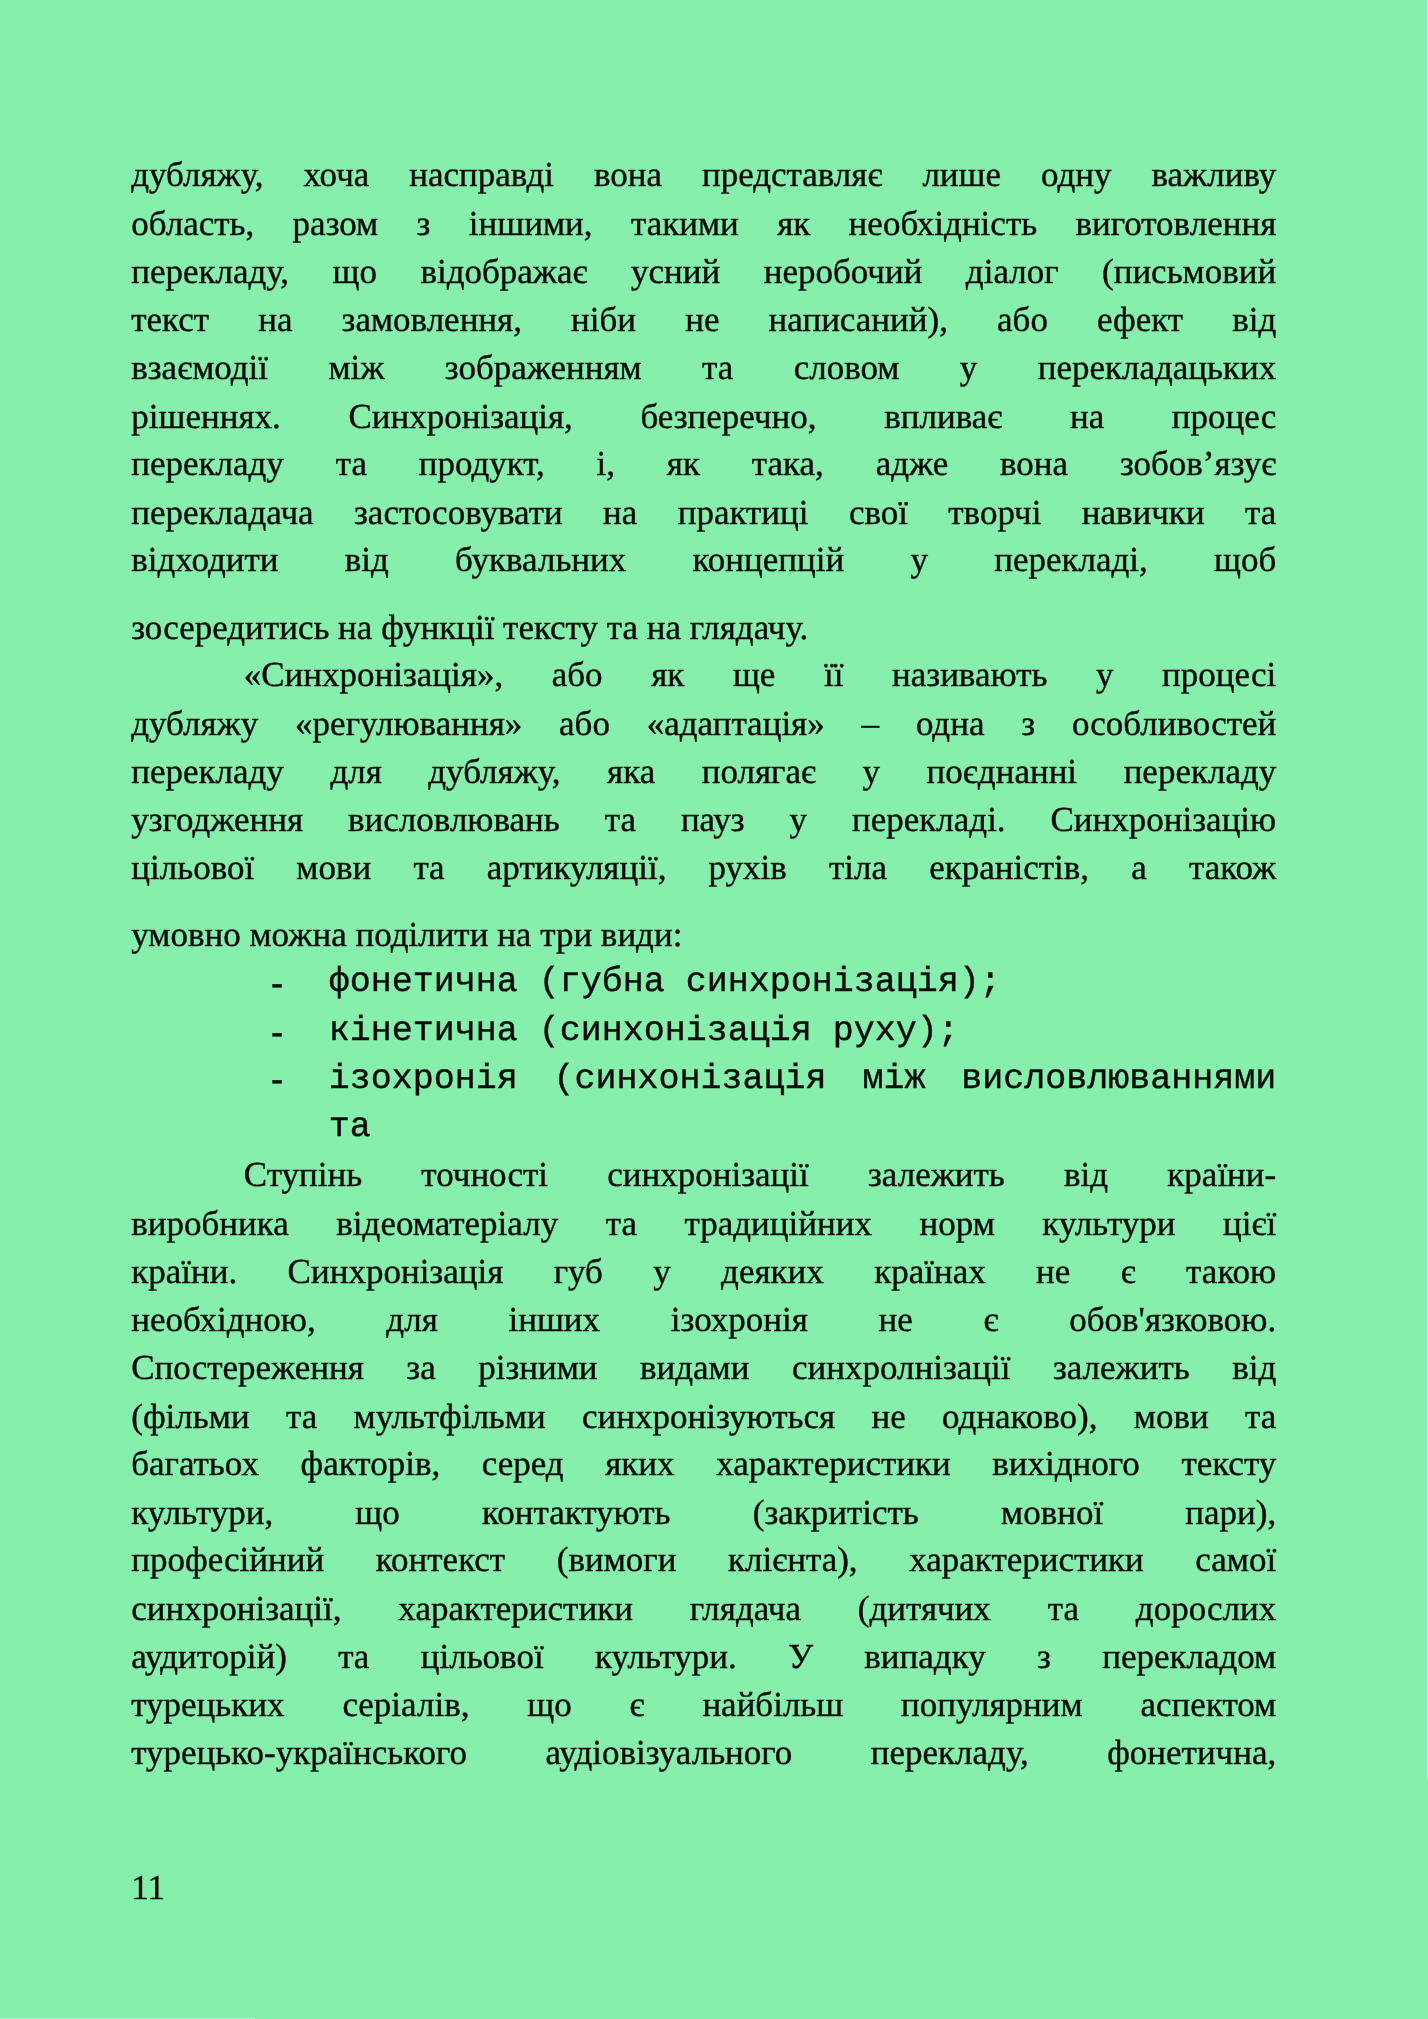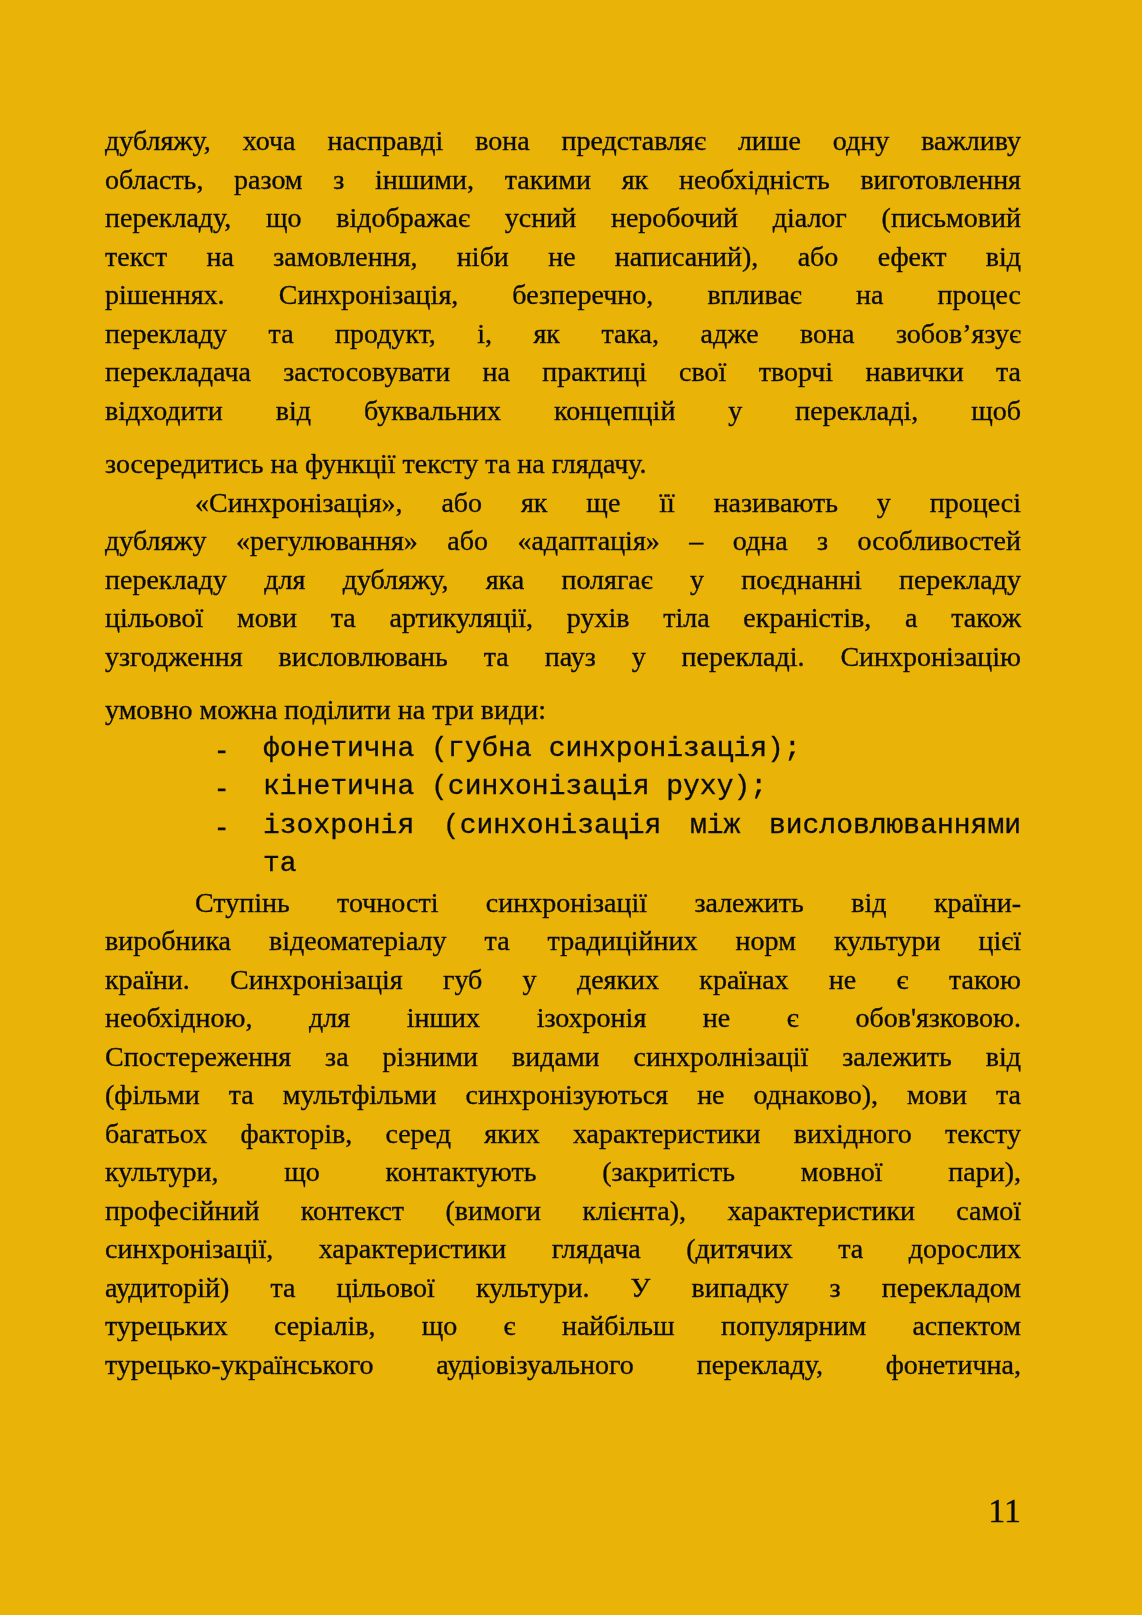--- a/index.html
+++ b/index.html
@@ -4,21 +4,21 @@
 <style>
   html, body {
     margin: 0;
     padding: 0;
     background: #ffffff;
   }
   .page {
     position: relative;
     width: 1142px;
     height: 1615px;
-    background: #eab308;
+    background: #86efac;
     color: #0a0a0a;
     font-family: "Liberation Serif", "DejaVu Serif", serif;
     overflow: hidden;
     -webkit-text-stroke: 0.35px #141414;
   }
   .content {
     position: absolute;
     left: 105px;
     top: 122px;
     width: 916px;
@@ -50,47 +50,48 @@
     text-align-last: justify;
     text-justify: inter-word;
     font-family: Liberation Mono, monospace;
   }
   .list-line .text.last { text-align-last: left; }
   .page-number {
     position: absolute;
     left: 105px;
     top: 1492px;
     width: 916px;
-    text-align: right;
-    font-size: 34px;
+    text-align: left;
+    font-size: 28px;
     line-height: 38.5px;
   }
 </style>
 </head>
 <body>
 
 <div class="page">
   <div class="content">
       <div class="paragraph">
         <div class="line">дубляжу, хоча насправді вона представляє лише одну важливу</div>
         <div class="line">область, разом з іншими, такими як необхідність виготовлення</div>
         <div class="line">перекладу, що відображає усний неробочий діалог (письмовий</div>
         <div class="line">текст на замовлення, ніби не написаний), або ефект від</div>
+        <div class="line">взаємодії між зображенням та словом у перекладацьких</div>
         <div class="line">рішеннях. Синхронізація, безперечно, впливає на процес</div>
         <div class="line">перекладу та продукт, і, як така, адже вона зобов’язує</div>
         <div class="line">перекладача застосовувати на практиці свої творчі навички та</div>
         <div class="line">відходити від буквальних концепцій у перекладі, щоб</div>
         <div class="line last">зосередитись на функції тексту та на глядачу.</div>
       </div>
       <div class="paragraph">
         <div class="line indent">«Синхронізація», або як ще її називають у процесі</div>
         <div class="line">дубляжу «регулювання» або «адаптація» – одна з особливостей</div>
         <div class="line">перекладу для дубляжу, яка полягає у поєднанні перекладу</div>
+        <div class="line">узгодження висловлювань та пауз у перекладі. Синхронізацію</div>
         <div class="line">цільової мови та артикуляції, рухів тіла екраністів, а також</div>
-        <div class="line">узгодження висловлювань та пауз у перекладі. Синхронізацію</div>
         <div class="line last">умовно можна поділити на три види:</div>
       </div>
       <div class="list">
         <div class="list-line">
           <span class="marker">-</span>
           <span class="text last">фонетична (губна синхронізація);</span>
         </div>
         <div class="list-line">
           <span class="marker">-</span>
           <span class="text last">кінетична (синхонізація руху);</span>

